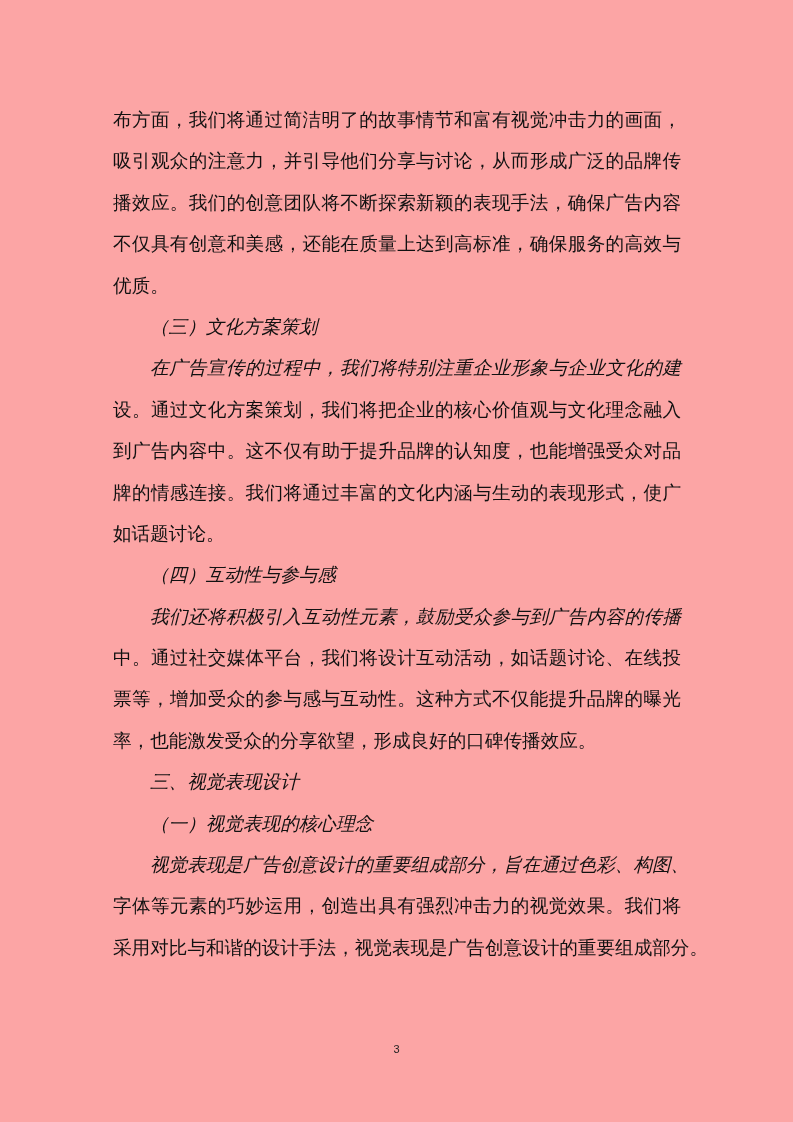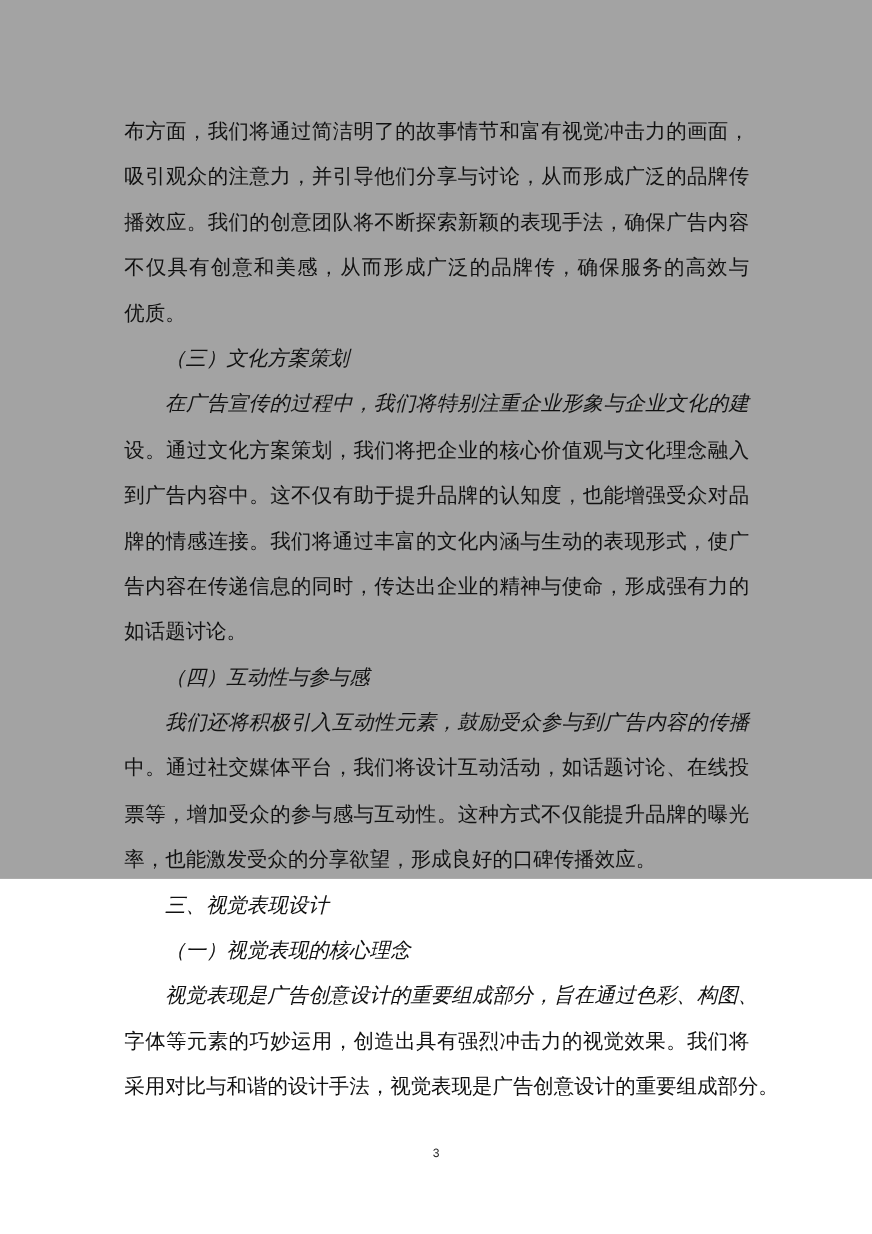--- a/index.html
+++ b/index.html
@@ -1,18 +1,18 @@
 <!DOCTYPE html>
 <html><head>
 <meta charset="utf-8">
 <style>
   html, body { margin: 0; padding: 0; background: #ffffff; }
   body { width: 793px; height: 1122px; position: relative; overflow: hidden; }
   .page {
-    position: absolute; left: 0; top: 0; width: 793px; height: 799px; background: #a3a3a3;
+    position: absolute; left: 0; top: 0; width: 793px; height: 1122px; background: #fca5a5;
   }
   .content {
     position: absolute; left: 113px; top: 99px; width: 568px;
     font-family: "DejaVu Serif", "Liberation Serif", serif;
     font-size: 18.6px; color: #111111;
   }
   .line {
     height: 41.4px; line-height: 41.4px; white-space: nowrap;
     text-align: justify; text-align-last: justify; overflow: visible;
   }
@@ -24,28 +24,27 @@
   }
 </style>
 </head>
 <body>
 
 <div class="page">
   <div class="content">
     <div class="line">布方面，我们将通过简洁明了的故事情节和富有视觉冲击力的画面，</div>
     <div class="line">吸引观众的注意力，并引导他们分享与讨论，从而形成广泛的品牌传</div>
     <div class="line">播效应。我们的创意团队将不断探索新颖的表现手法，确保广告内容</div>
-    <div class="line">不仅具有创意和美感，从而形成广泛的品牌传，确保服务的高效与</div>
+    <div class="line">不仅具有创意和美感，还能在质量上达到高标准，确保服务的高效与</div>
     <div class="line last">优质。</div>
     <div class="line last indent">（三）文化方案策划</div>
     <div class="line indent">在广告宣传的过程中，我们将特别注重企业形象与企业文化的建</div>
     <div class="line">设。通过文化方案策划，我们将把企业的核心价值观与文化理念融入</div>
     <div class="line">到广告内容中。这不仅有助于提升品牌的认知度，也能增强受众对品</div>
     <div class="line">牌的情感连接。我们将通过丰富的文化内涵与生动的表现形式，使广</div>
-    <div class="line">告内容在传递信息的同时，传达出企业的精神与使命，形成强有力的</div>
     <div class="line last">如话题讨论。</div>
     <div class="line last indent">（四）互动性与参与感</div>
     <div class="line indent">我们还将积极引入互动性元素，鼓励受众参与到广告内容的传播</div>
     <div class="line">中。通过社交媒体平台，我们将设计互动活动，如话题讨论、在线投</div>
     <div class="line">票等，增加受众的参与感与互动性。这种方式不仅能提升品牌的曝光</div>
     <div class="line last">率，也能激发受众的分享欲望，形成良好的口碑传播效应。</div>
     <div class="line last indent">三、视觉表现设计</div>
     <div class="line last indent">（一）视觉表现的核心理念</div>
     <div class="line indent">视觉表现是广告创意设计的重要组成部分，旨在通过色彩、构图、</div>
     <div class="line">字体等元素的巧妙运用，创造出具有强烈冲击力的视觉效果。我们将</div>

